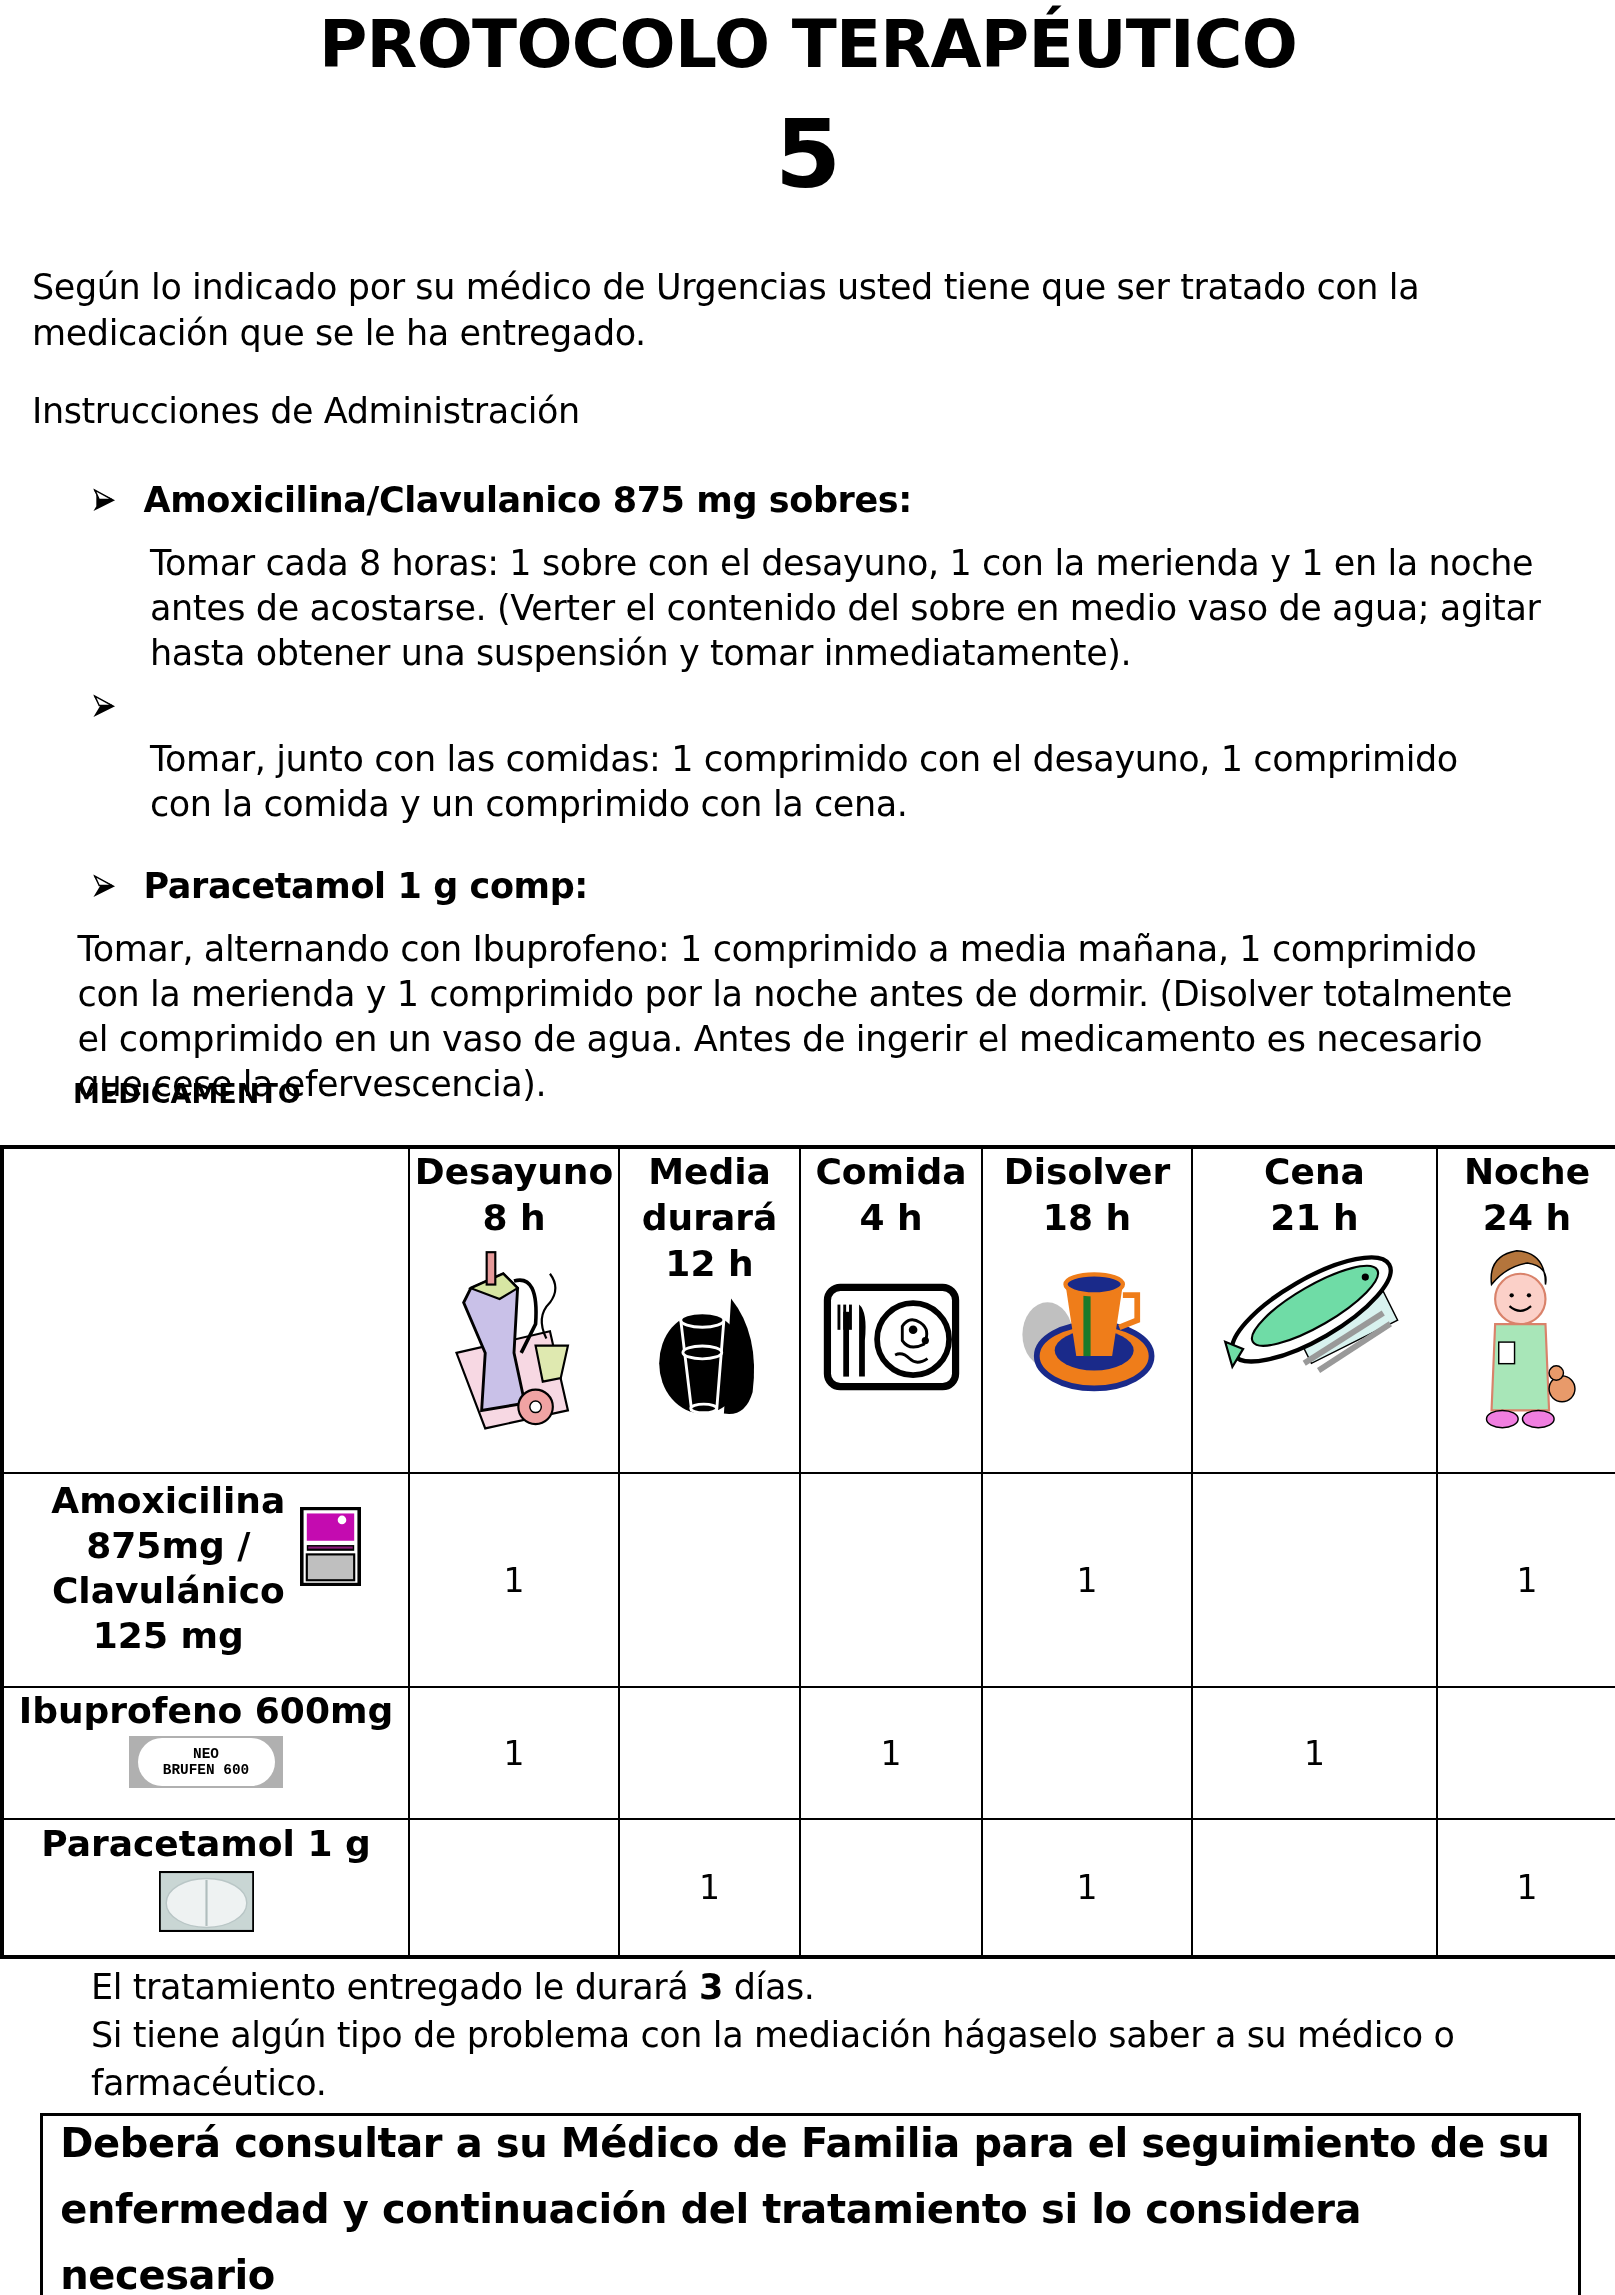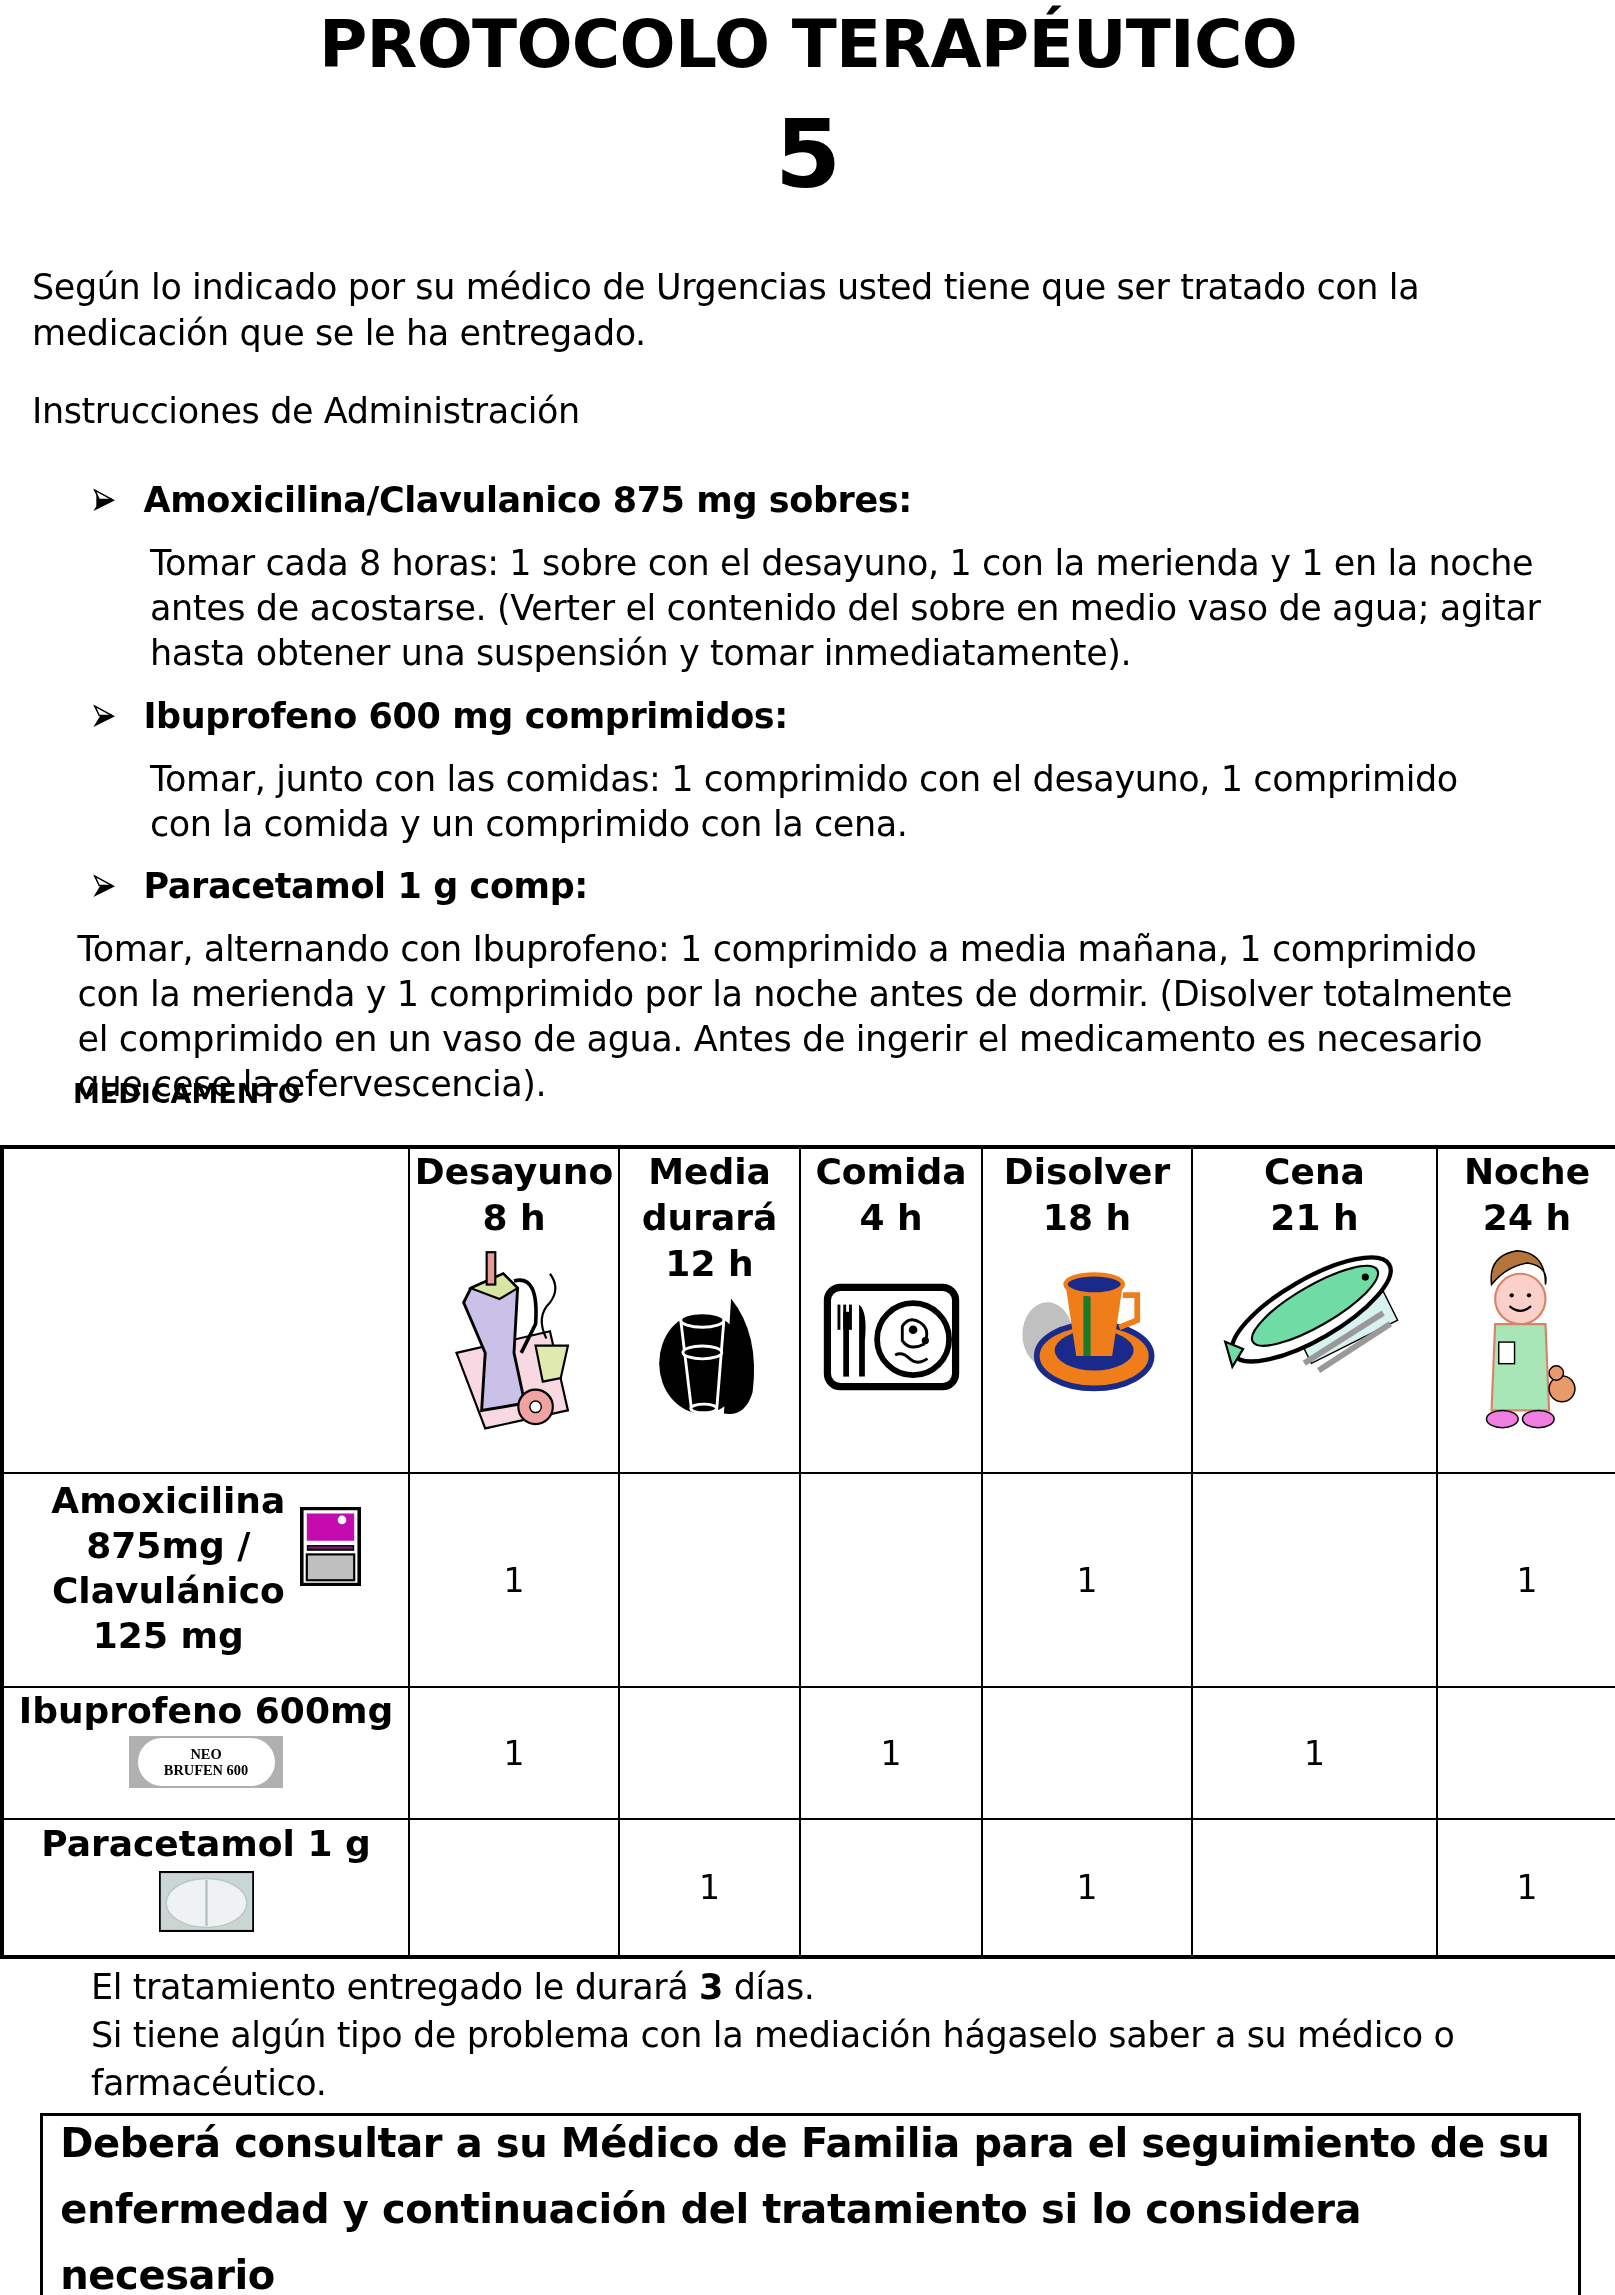--- a/index.html
+++ b/index.html
@@ -91,21 +91,20 @@
 antes de acostarse. (Verter el contenido del sobre en medio vaso de agua; agitar
 hasta obtener una suspensión y tomar inmediatamente).</div>
 </div>
 
 <div class="med-block m2">
   <div class="head">
     <svg class="bullet" viewBox="0 0 34 34">
         <path d="M2 2 L32 17 L2 32 L11 17 Z" fill="#000"></path>
         <path d="M4 3 L28 16 L10 16 Z" fill="#fff" stroke="#000" stroke-width="2"></path>
       </svg>
-    <span>Ibuprofeno 600 mg comprimidos:</span>
   </div>
   <div class="desc">Tomar, junto con las comidas: 1 comprimido con el desayuno, 1 comprimido
 con la comida y un comprimido con la cena.</div>
 </div>
 
 <div class="med-block m3">
   <div class="head">
     <svg class="bullet" viewBox="0 0 34 34">
         <path d="M2 2 L32 17 L2 32 L11 17 Z" fill="#000"></path>
         <path d="M4 3 L28 16 L10 16 Z" fill="#fff" stroke="#000" stroke-width="2"></path>
@@ -248,21 +247,21 @@
     <td class="cell-val"></td>
     <td class="cell-val">1</td>
     <td class="cell-val"></td>
     <td class="cell-val">1</td>
   </tr>
 
   <tr class="r2">
     <td>
       <div class="drug-name" style="padding-top:0;">Ibuprofeno 600mg</div>
       <div style="width:154px;height:52px;margin:2.9px auto 0;background:#b0b0b0;display:flex;align-items:center;justify-content:center;">
-        <div style="width:137px;height:48px;background:#fff;border-radius:26px;font-family:Liberation Serif, serif;font-weight:bold;font-size:14.4px;line-height:16px;display:flex;flex-direction:column;align-items:center;justify-content:center;">
+        <div style="width:137px;height:48px;background:#fff;border-radius:26px;font-family:Liberation Mono, monospace;font-weight:bold;font-size:14.4px;line-height:16px;display:flex;flex-direction:column;align-items:center;justify-content:center;">
           <span>NEO</span>
           <span>BRUFEN 600</span>
         </div>
       </div>
     </td>
     <td class="cell-val">1</td>
     <td class="cell-val"></td>
     <td class="cell-val">1</td>
     <td class="cell-val"></td>
     <td class="cell-val">1</td>

